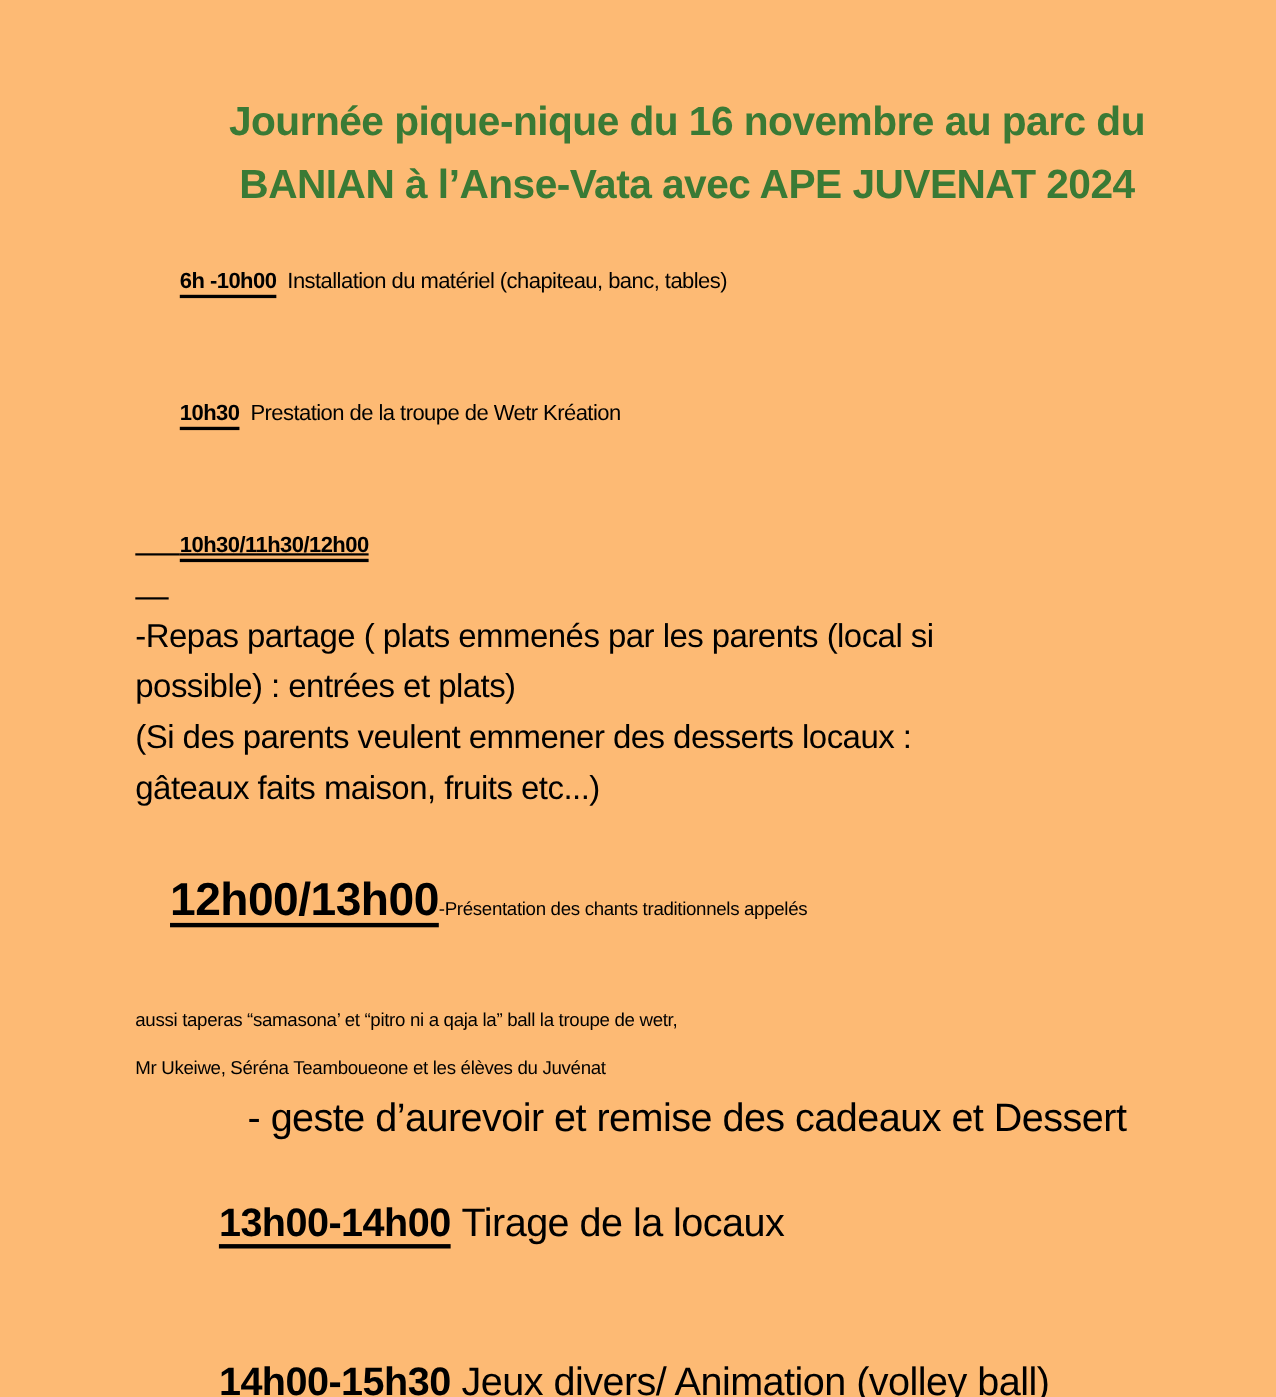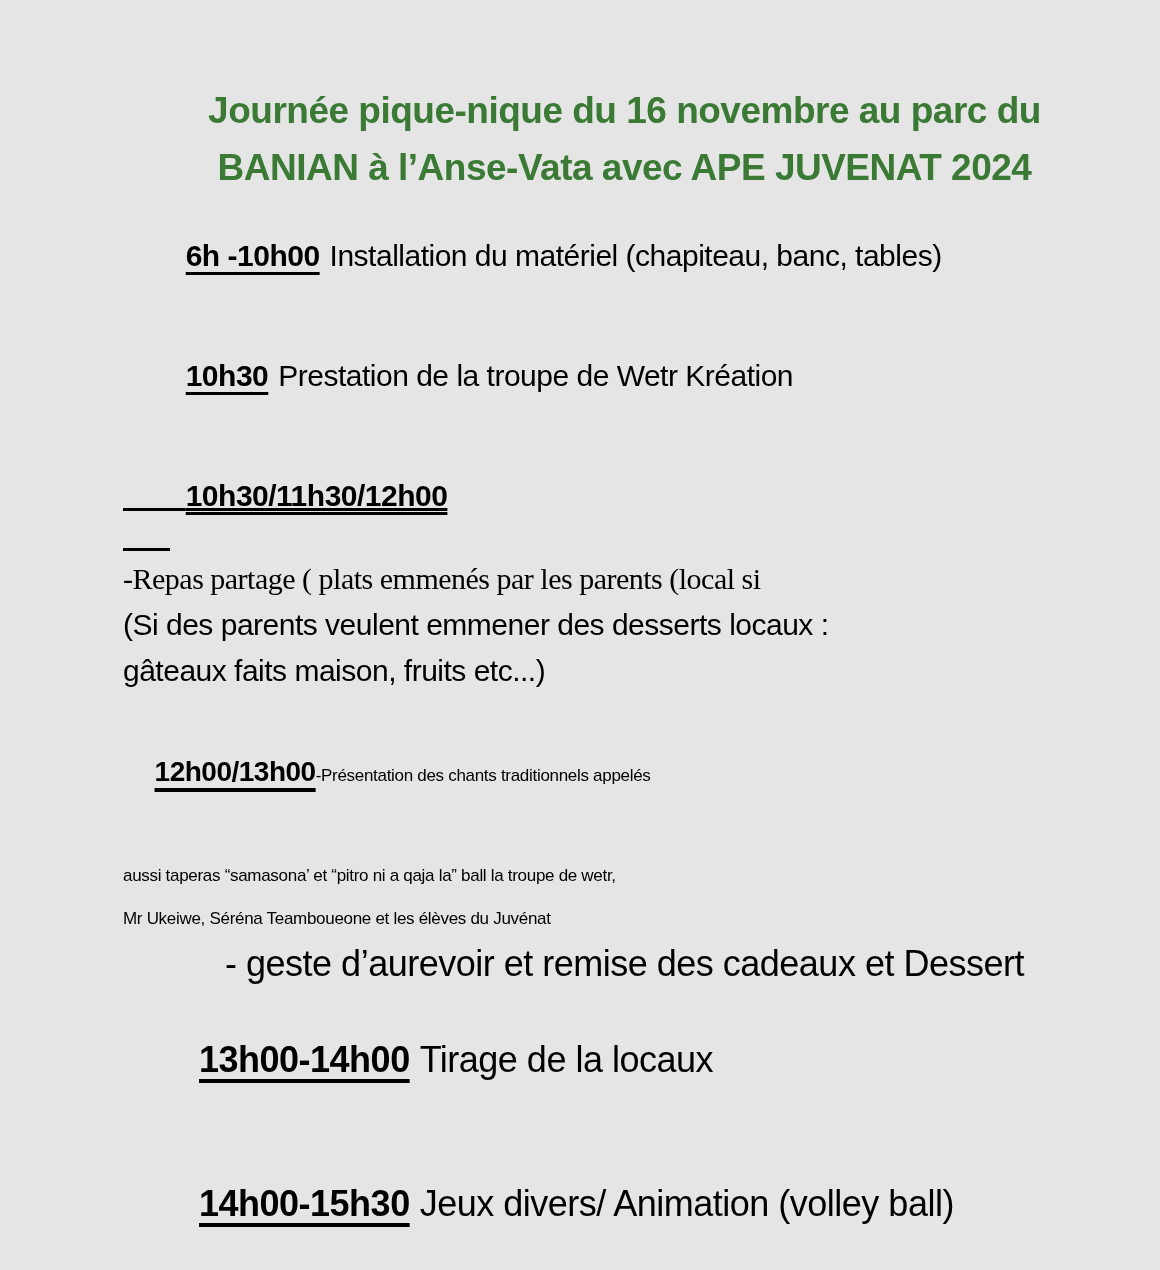--- a/index.html
+++ b/index.html
@@ -24,59 +24,59 @@
     margin: 82px 0 0 0;
     text-align: center;
     font-size: 37px;
     line-height: 57px;
     font-weight: 700;
   }
   .p-title .tline { display: block; white-space: pre; }
   p.row { margin: 0; }
   .line { display: block; white-space: pre; }
   
-  .sz30 { font-size: 30px; line-height: 40px; }
+  .sz30 { font-size: 20px; line-height: 40px; }
   .ml46 { font-size: 30px; line-height: 46px; }
   .time {
     font-weight: 700;
     text-decoration: underline;
     text-decoration-thickness: 3px;
     text-underline-offset: 6px;
   }
   .gap { margin-right: 10px; }
   
   .big-time {
-    font-size: 28px;
+    font-size: 42px;
     text-decoration-thickness: 4px;
     text-underline-offset: 7px;
   }
   .small { font-size: 17px; letter-spacing: -0.3px; }
   .chants-first { line-height: 52px; }
   .chants-line { line-height: 43px; }
   
   .sz36 { font-size: 36px; line-height: 48px; }
   .sz36 .time {
     text-decoration-thickness: 4px;
     text-underline-offset: 7px;
   }
   
   .m-install   { margin-top: 17px; }
   .m-prestation{ margin-top: 25px; }
   .m-slots     { margin-top: 25px; text-decoration: underline; }
-  .m-repas     { margin-top: 23px; font-family: Liberation Serif, serif; }
+  .m-repas     { margin-top: 23px; }
   .m-desserts  { margin-top: 20px; }
   .m-chants    { margin-top: 16px; }
   .m-geste     { margin-top: 22px; text-align: center; }
   .m-tombola   { margin-top: 24px; }
   .m-jeux      { margin-top: 28px; }
 </style>
 </head>
 <body>
 
-<div class="page" style="background: #e5e5e5;">
+<div class="page" style="background: #fdba74;">
   <div class="content">
 
     <h1 class="p-title" id="title" style="color: rgb(58, 122, 53);">
       <span class="tline">Journée pique-nique du 16 novembre au parc du</span>
       <span class="tline">BANIAN à l’Anse-Vata avec APE JUVENAT 2024</span>
     </h1>
 
     <p class="row sz30 m-install">
       <span class="line">
         <span class="time gap">6h -10h00</span><span>Installation du matériel (chapiteau, banc, tables)</span>
@@ -90,20 +90,21 @@
     </p>
 
     <p class="row sz30 m-slots">
       <span class="line">
         <span class="time">10h30/11h30/12h00</span>
       </span>
     </p>
 
     <p class="row ml46 m-repas">
       <span class="line">-Repas partage ( plats emmenés par les parents (local si</span>
+      <span class="line">possible) : entrées et plats)</span>
     </p>
 
     <p class="row ml46 m-desserts">
       <span class="line">(Si des parents veulent emmener des desserts locaux :</span>
       <span class="line">gâteaux faits maison, fruits etc...)</span>
     </p>
 
     <p class="row m-chants">
       <span class="line chants-first">
         <span class="time big-time">12h00/13h00</span><span class="small">-Présentation des chants traditionnels appelés</span>

